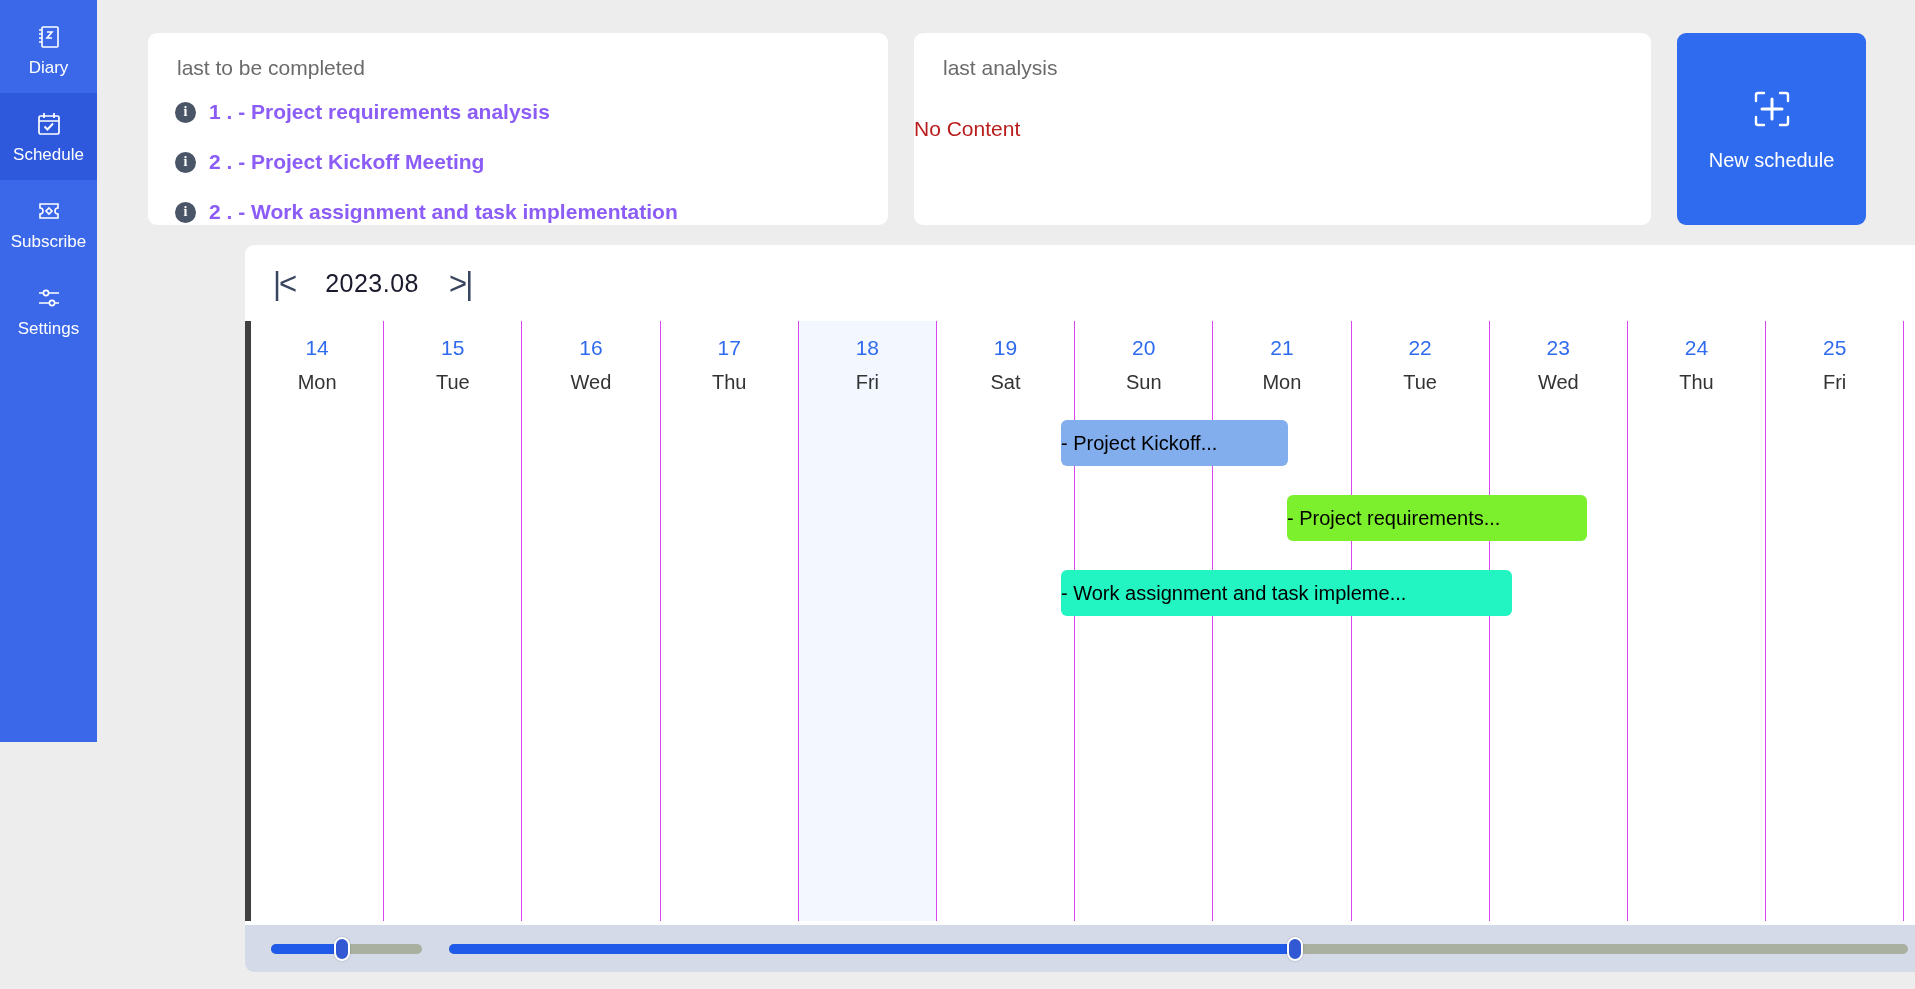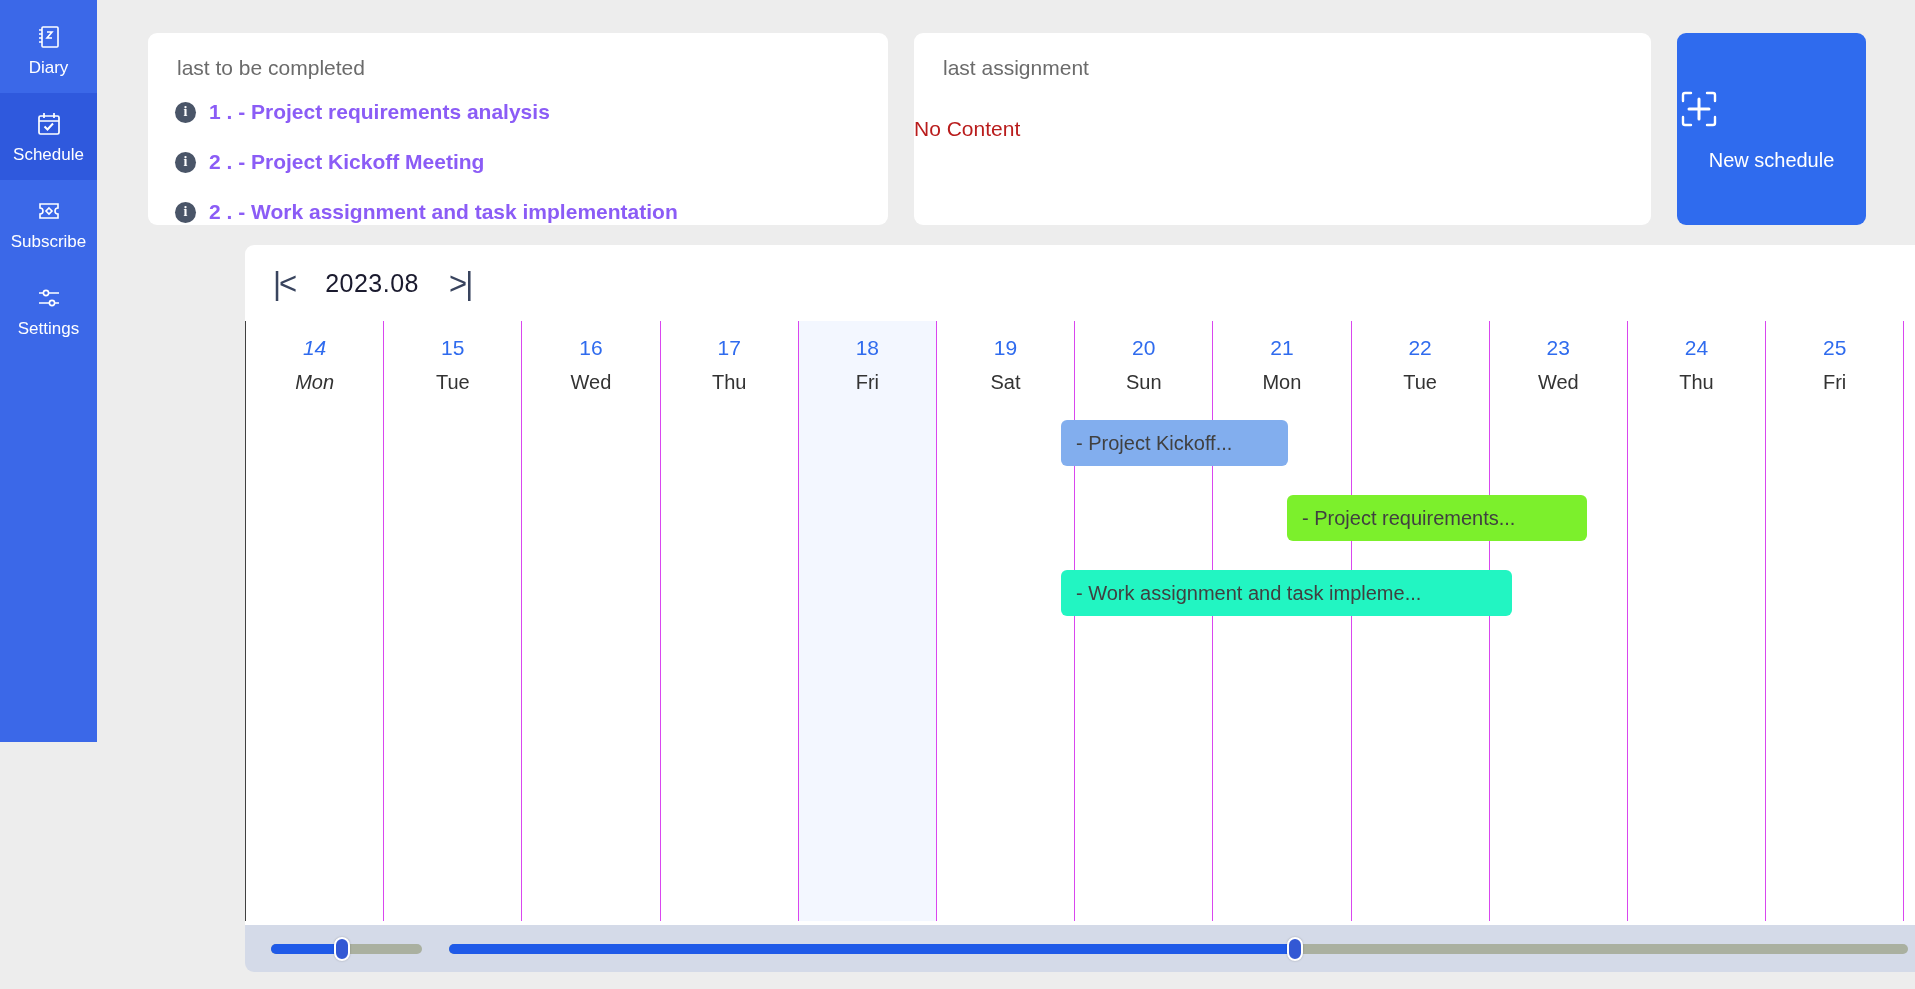--- a/index.html
+++ b/index.html
@@ -86,21 +86,21 @@
     left: 0; right: 0; top: 50%;
     transform: translateY(-50%);
     font-size: 21px; color: #b91c1c;
   }
 
   .new-schedule {
     width: 189px; height: 192px;
     background: #2f6bee;
     border-radius: 9px;
     display: flex; flex-direction: column;
-    justify-content: center;
+    align-items: center; justify-content: center;
     gap: 18px;
     cursor: pointer;
     color: #ffffff;
     border: none;
   }
   .new-schedule-label { font-size: 20px; color: #ffffff; }
 
   
   .calendar {
     position: absolute;
@@ -137,21 +137,21 @@
     display: flex;
     height: 100%;
     position: absolute; inset: 0;
   }
   .day-col {
     width: 138.2px;
     flex: 0 0 138.2px;
     border-left: 1px solid #d946ef;
     position: relative;
   }
-  .day-col:first-child { border-left: 1px solid #404040; font-style: italic; }
+  .day-col:first-child { border-left: 6px solid #404040; }
   .day-col.today { background: #f3f7ff; }
   .day-num {
     text-align: center;
     font-size: 21px;
     color: #2f6bee;
     padding-top: 14px;
     line-height: 25px;
   }
   .day-name {
     text-align: center;
@@ -164,22 +164,21 @@
   .events-layer {
     position: absolute;
     inset: 0;
     pointer-events: none;
   }
   .event-bar {
     position: absolute;
     height: 46px;
     border-radius: 6px;
     display: flex; align-items: center;
-    padding-left: 15px;
-    color: #404040;
+    color: #000000;
     font-size: 20px;
     white-space: nowrap;
     overflow: hidden;
     pointer-events: auto;
     cursor: pointer;
   }
 
   
   .slider-bar {
     position: absolute;
@@ -285,21 +284,21 @@
             <span class="todo-text">2 . - Project Kickoff Meeting</span>
           </div>
           <div class="todo-item">
             <span class="info-icon">i</span>
             <span class="todo-text">2 . - Work assignment and task implementation</span>
           </div>
         </div>
       </section>
 
       <section class="card card-completed">
-        <div class="card-title">last assignment</div>
+        <div class="card-title">last analysis</div>
         <div class="no-content">No Content</div>
       </section>
 
       <button class="new-schedule">
         <span class="nav-icon" style="width:44px;height:44px">
           <svg viewBox="0 0 44 44" width="44" height="44" fill="none" stroke="#ffffff" stroke-width="2.4" stroke-linecap="round">
             <path d="M6 14V8a2 2 0 012-2h6"></path>
             <path d="M30 6h6a2 2 0 012 2v6"></path>
             <path d="M38 30v6a2 2 0 01-2 2h-6"></path>
             <path d="M14 38H8a2 2 0 01-2-2v-6"></path>

